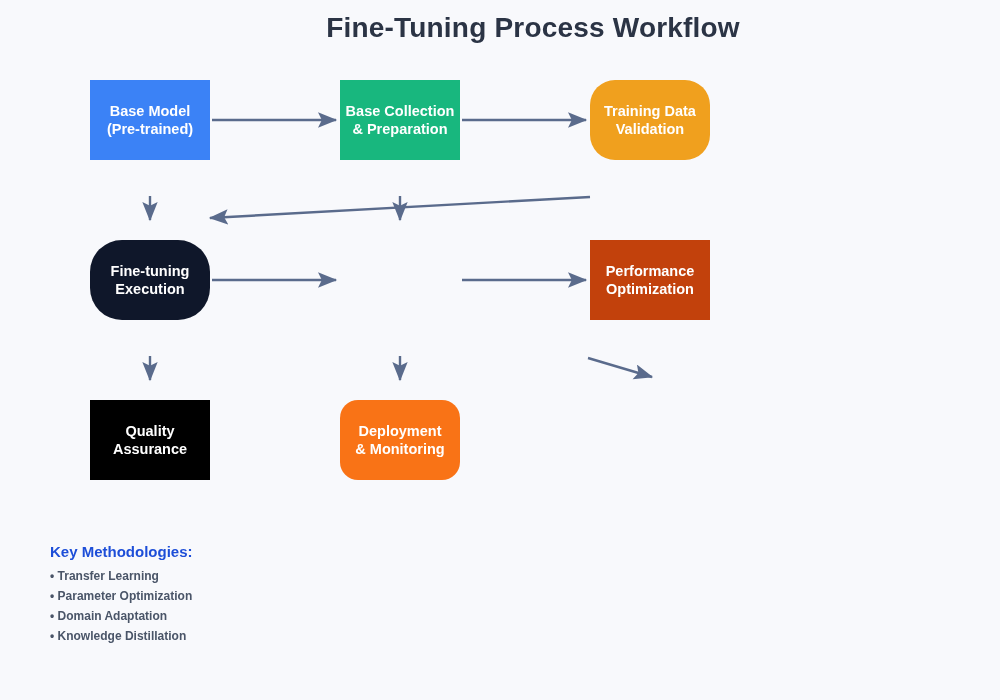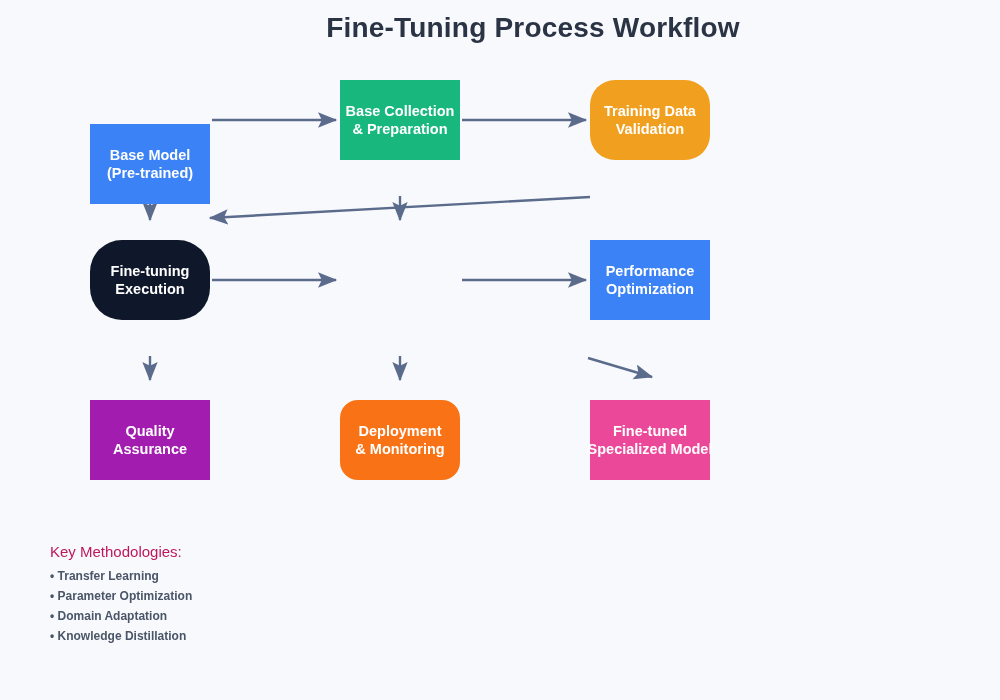--- a/index.html
+++ b/index.html
@@ -57,22 +57,22 @@
     white-space: nowrap;
   }
   #legend {
     position: absolute;
     left: 50px;
     top: 543px;
     width: 400px;
   }
   #legend-title {
     font-size: 15px;
-    font-weight: normal;
-    color: #be185d;
+    font-weight: bold;
+    color: #1d4ed8;
     margin: 0 0 6px 0;
   }
   .legend-item {
     font-size: 12px;
     color: #4a5568;
     line-height: 20px;
     white-space: nowrap;
     font-weight: bold;
   }
 </style>
@@ -100,21 +100,21 @@
 
     <line x1="212" y1="280" x2="336" y2="280" stroke="#5a6b8c" stroke-width="2.4" marker-end="url(#ah)"></line>
     <line x1="462" y1="280" x2="586" y2="280" stroke="#5a6b8c" stroke-width="2.4" marker-end="url(#ah)"></line>
 
     <line x1="150" y1="356" x2="150" y2="380" stroke="#5a6b8c" stroke-width="2.4" marker-end="url(#ah)"></line>
     <line x1="400" y1="356" x2="400" y2="380" stroke="#5a6b8c" stroke-width="2.4" marker-end="url(#ah)"></line>
 
     <line x1="588" y1="358" x2="652" y2="377" stroke="#5a6b8c" stroke-width="2.4" marker-end="url(#ah)"></line>
   </svg>
 
-  <div class="node" style="left:90px; top:80px; background:#3b82f6;margin-top:44px;">
+  <div class="node" style="left:90px; top:80px; background:#3b82f6;">
     <div class="node-label">
       <span>Base Model</span><br>
       <span>(Pre-trained)</span>
     </div>
   </div>
 
   <div class="node" style="left:340px; top:80px; background:#18b77e;">
     <div class="node-label">
       <span>Base Collection</span><br>
       <span>&amp; Preparation</span>
@@ -129,47 +129,41 @@
   </div>
 
   <div class="node" style="left:90px; top:240px; background:#0f172a;border-radius:32px;">
     <div class="node-label">
       <span>Fine-tuning</span><br>
       <span>Execution</span>
     </div>
   </div>
 
 
-  <div class="node" style="left:590px; top:240px; background:#3b82f6;justify-content:center;">
+  <div class="node" style="left:590px; top:240px; background:#c2410c;justify-content:center;">
     <div class="node-label">
       <span>Performance</span><br>
       <span>Optimization</span>
     </div>
   </div>
 
-  <div class="node" style="left:90px; top:400px; background:#a21caf;">
+  <div class="node" style="left:90px; top:400px; background:#000000;">
     <div class="node-label">
       <span>Quality</span><br>
       <span>Assurance</span>
     </div>
   </div>
 
   <div class="node" style="left:340px; top:400px; background:#f97316;border-radius:18px;">
     <div class="node-label">
       <span>Deployment</span><br>
       <span>&amp; Monitoring</span>
     </div>
   </div>
 
-  <div class="node" style="left:590px; top:400px; background:#ec4899;">
-    <div class="node-label">
-      <span>Fine-tuned</span><br>
-      <span>Specialized Model</span>
-    </div>
-  </div>
 
   <div id="legend">
     <div id="legend-title">Key Methodologies:</div>
     <div class="legend-item">
       <span>•</span>
       <span>Transfer Learning</span>
     </div>
     <div class="legend-item">
       <span>•</span>
       <span>Parameter Optimization</span>

